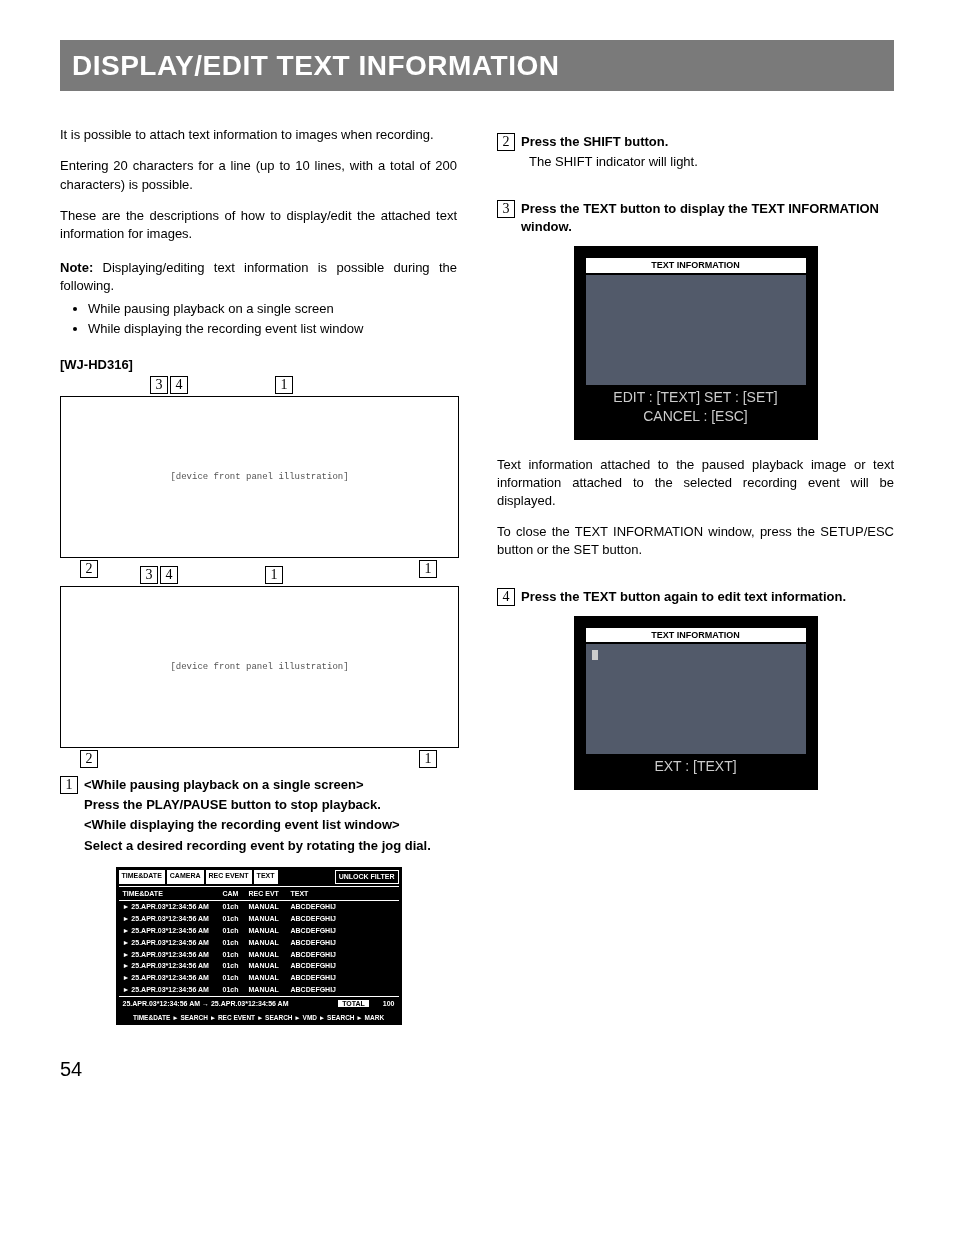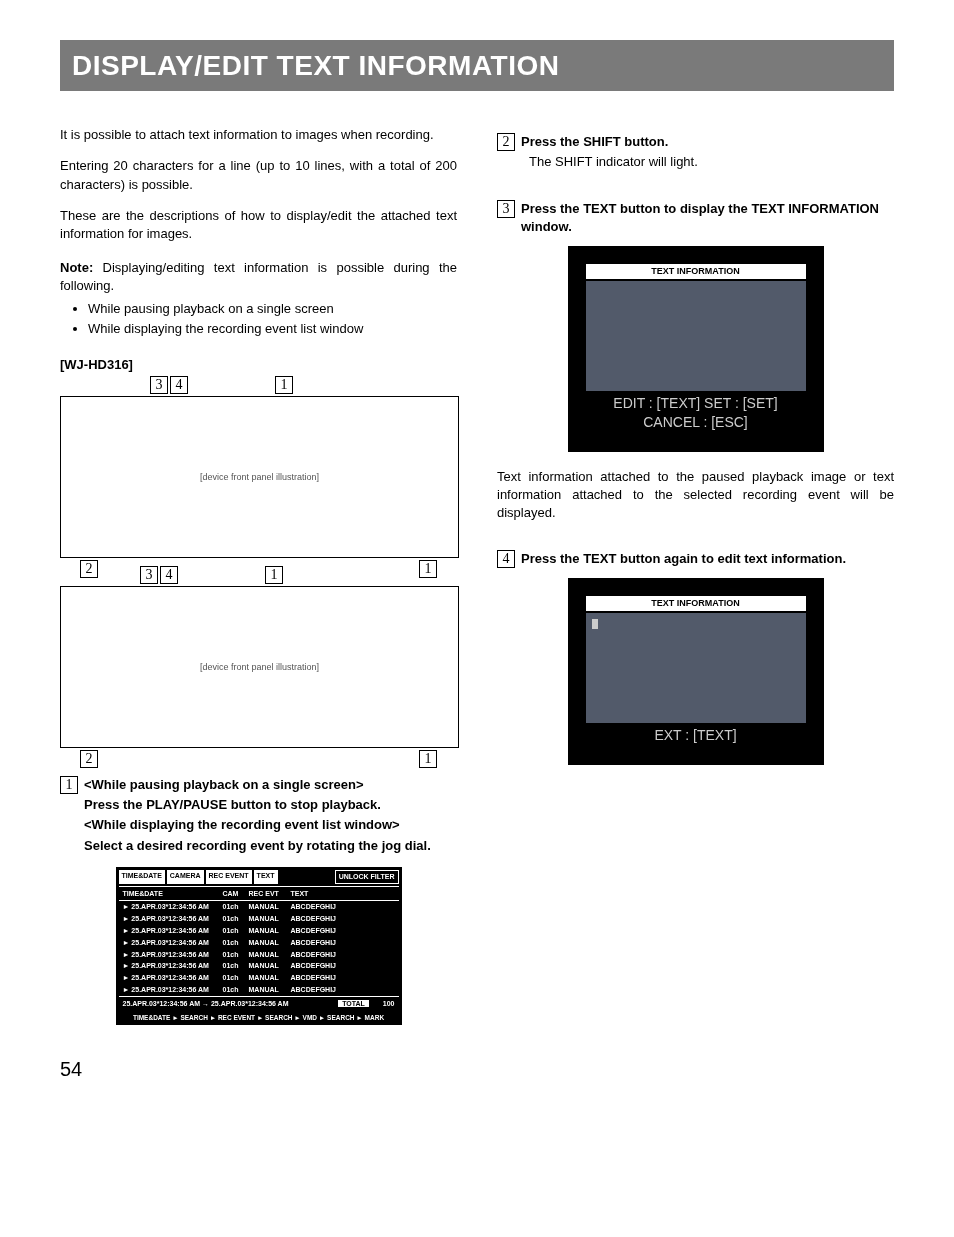--- a/index.html
+++ b/index.html
@@ -58,20 +58,21 @@
     height: 160px;
     border: 1px solid #000;
     background: #fff;
     margin-bottom: 12px;
     position: relative;
     display: flex;
     align-items: center;
     justify-content: center;
     font-size: 9px;
     color: #555;
+    font-family: Liberation Mono, monospace;
   }
   .boxed-num {
     display: inline-flex;
     border: 1px solid #000;
     width: 16px;
     height: 16px;
     align-items: center;
     justify-content: center;
     font-family: serif;
     font-size: 14px;
@@ -90,21 +91,21 @@
     margin-top: 20px;
   }
   .step-text {
     flex: 1;
   }
   .screen-window {
     width: 220px;
     margin: 8px auto 16px auto;
     background: #000;
     color: #fff;
-    padding: 18px;
+    padding: 12px;
     font-family: Arial, sans-serif;
     font-size: 9px;
   }
   .screen-title {
     text-align: center;
     font-weight: bold;
     background: #fff;
     color: #000;
     padding: 1px 0;
     margin-bottom: 2px;
@@ -347,20 +348,21 @@
       </div>
     </div>
 
     <div class="screen-window">
       <div class="screen-title">TEXT INFORMATION</div>
       <div class="screen-body"></div>
       <div class="screen-footer">EDIT : [TEXT]  SET : [SET]  CANCEL : [ESC]</div>
     </div>
 
     <p class="justify">Text information attached to the paused playback image or text information attached to the selected recording event will be displayed.</p>
+    <p class="justify">To close the TEXT INFORMATION window, press the SETUP/ESC button or the SET button.</p>
 
     <div class="step-row" style="margin-top:28px;">
       <span class="boxed-num">4</span>
       <div class="step-text">
         <div class="step-heading">Press the TEXT button again to edit text information.</div>
       </div>
     </div>
 
     <div class="screen-window">
       <div class="screen-title">TEXT INFORMATION</div>

